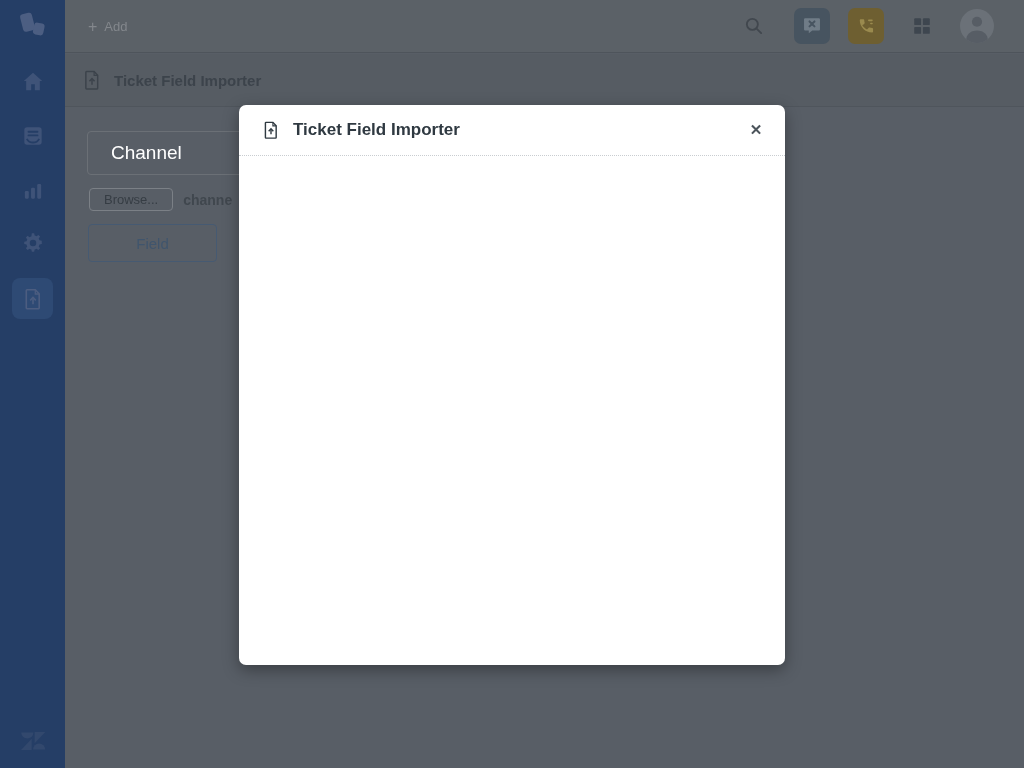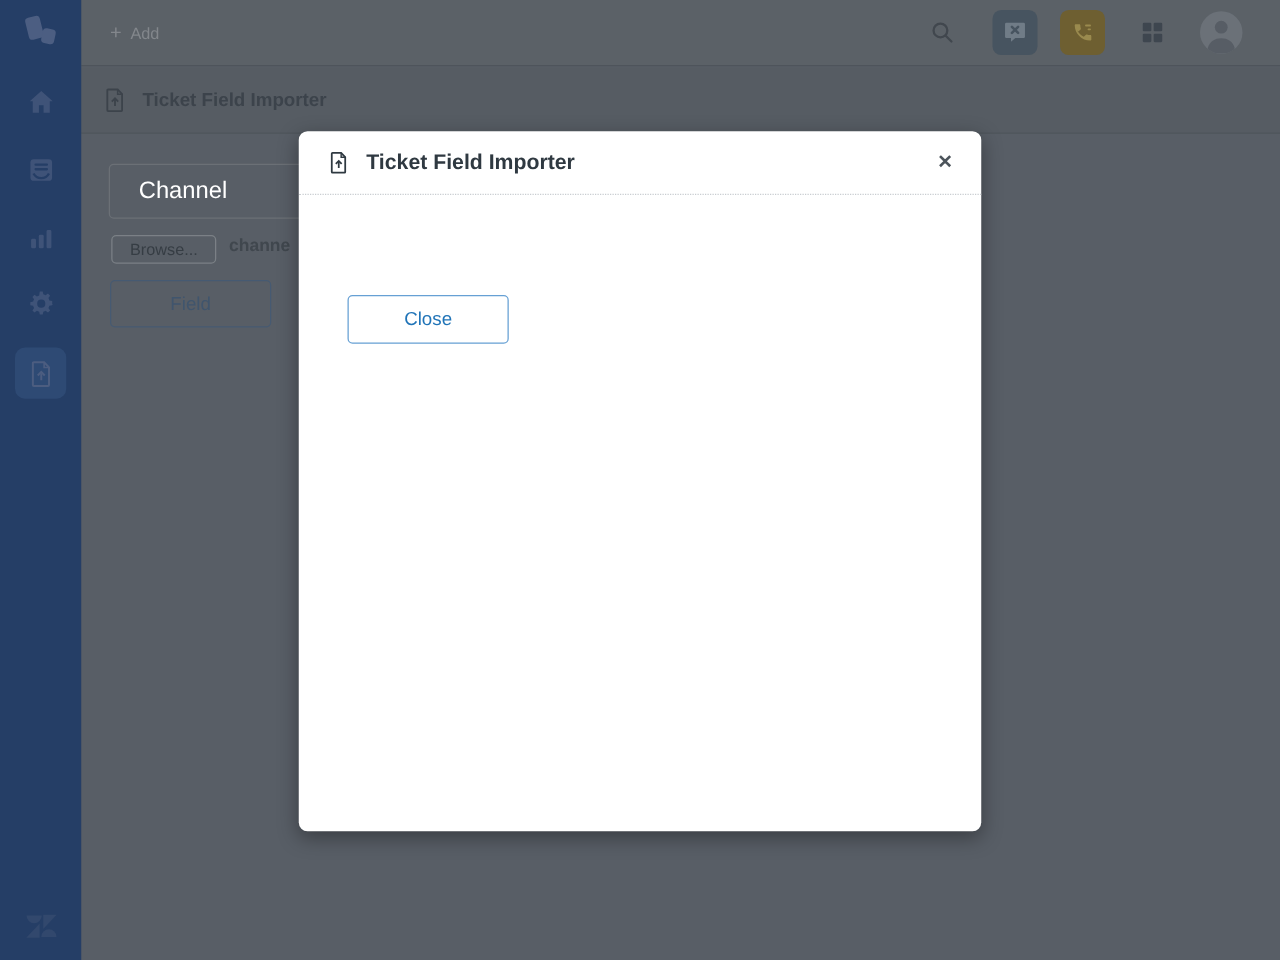--- a/index.html
+++ b/index.html
@@ -28,21 +28,21 @@
 
   
   .pagehead{position:absolute;left:65px;top:54px;width:959px;height:53px;background:#565c63;border-bottom:1px solid #4f555c;box-sizing:border-box;display:flex;align-items:center;}
   .pagehead .doc-icon{width:22px;height:24px;margin-left:16px;color:#3c434b;}
   .pagehead .title{margin-left:11px;font-size:15px;font-weight:700;color:#3c434b;}
 
   
   .app-area{position:absolute;left:65px;top:107px;width:959px;height:661px;}
   .sel-channel{position:absolute;left:22px;top:24px;width:400px;height:44px;border:1px solid #6b7076;border-radius:4px;box-sizing:border-box;display:flex;align-items:center;cursor:pointer;}
   .sel-channel span{margin-left:23px;font-size:19px;color:#ffffff;}
-  .file-row{position:absolute;left:24px;top:81px;display:flex;align-items:flex-start;}
+  .file-row{position:absolute;left:24px;top:81px;display:flex;align-items:center;}
   .browse-btn{height:21px;padding:0 14px;border:1px solid #7b8086;border-radius:4px;background:transparent;font-size:13px;color:#363d44;display:flex;align-items:center;cursor:pointer;}
   .file-label{margin-left:10px;font-size:14px;color:#40474e;white-space:nowrap;font-weight:bold;}
   .submit-btn{position:absolute;left:23px;top:117px;width:129px;height:38px;border:1px solid #465a72;border-radius:4px;background:transparent;font-size:15px;color:#40556d;cursor:pointer;}
 
   
   .modal{position:absolute;left:239px;top:105px;width:546px;height:560px;background:#ffffff;border-radius:7px;box-shadow:0 5px 16px rgba(0,0,0,0.35);z-index:5;}
   .modal-head{height:50px;border-bottom:1px dotted #c9cdd1;display:flex;align-items:center;position:relative;}
   .modal-head .doc-icon{width:20px;height:22px;margin-left:22px;color:#2f3941;}
   .modal-title{margin-left:12px;font-size:17px;font-weight:700;color:#2f3941;}
   .modal-close{position:absolute;right:17px;top:13px;width:24px;height:24px;border:none;background:none;font-size:15px;font-weight:700;color:#4c545b;cursor:pointer;padding:0;line-height:24px;text-align:center;}
@@ -203,17 +203,16 @@
           <path d="M6 2.8h8.3l3.9 4.1V21a.7.7 0 01-.7.7H6a.7.7 0 01-.7-.7V3.5a.7.7 0 01.7-.7z"></path>
           <path d="M14.3 3v4h3.9" stroke-width="1.4"></path>
           <path d="M12 17.2v-5.6"></path>
           <path d="M9.2 13.4l2.8-2.9 2.8 2.9"></path>
         </svg>
       </span>
       <span class="modal-title">Ticket Field Importer</span>
       <button class="modal-close">✕</button>
     </div>
     <div class="modal-body">
-      <button class="close-btn">Close</button>
     </div>
   </div>
 
 </div>
 
 </body></html>

